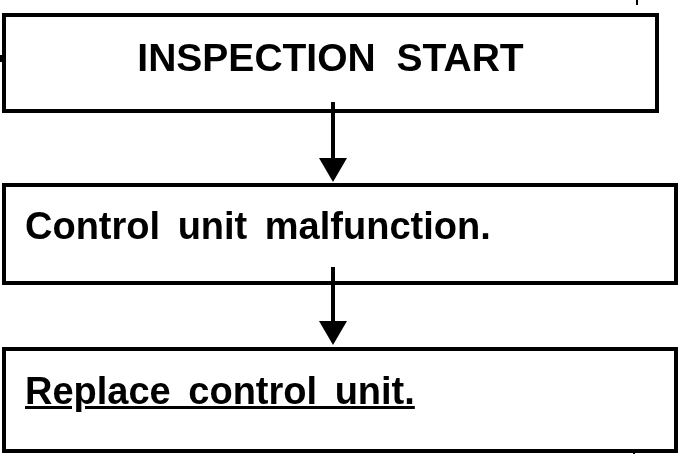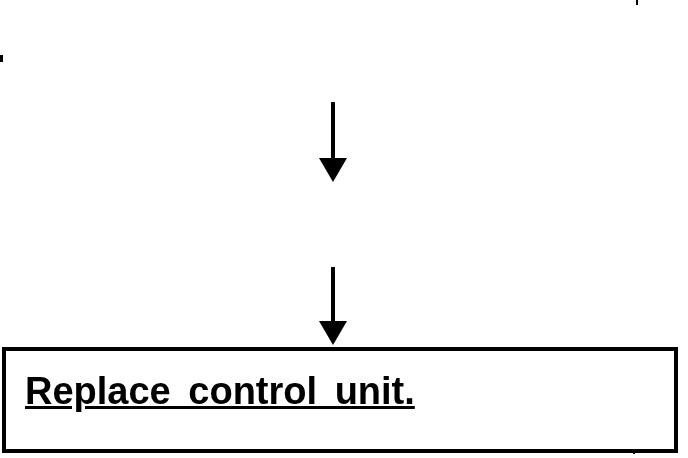--- a/index.html
+++ b/index.html
@@ -84,24 +84,30 @@
   }
   .artifact-top-right   { left: 636px; top: 0;     width: 2px; height: 5px; }
   .artifact-left-edge   { left: 0;     top: 55px;  width: 3px; height: 7px; }
   .artifact-bottom-dot  { left: 633px; top: 452px; width: 2px; height: 2px; }
 </style>
 </head>
 <body>
 
 <div class="canvas">
 
+  <div class="node node-start">
+    <span class="node-label">INSPECTION START</span>
+  </div>
 
   <div class="arrow-stem stem-1"></div>
   <div class="arrow-head head-1"></div>
 
+  <div class="node node-mid">
+    <span class="node-label">Control unit malfunction.</span>
+  </div>
 
   <div class="arrow-stem stem-2"></div>
   <div class="arrow-head head-2"></div>
 
   <div class="node node-end">
     <span class="node-label">Replace control unit.</span>
   </div>
 
   <div class="artifact artifact-top-right"></div>
   <div class="artifact artifact-left-edge"></div>

